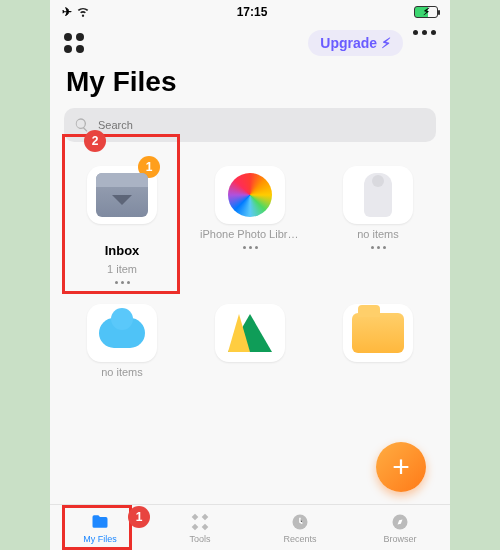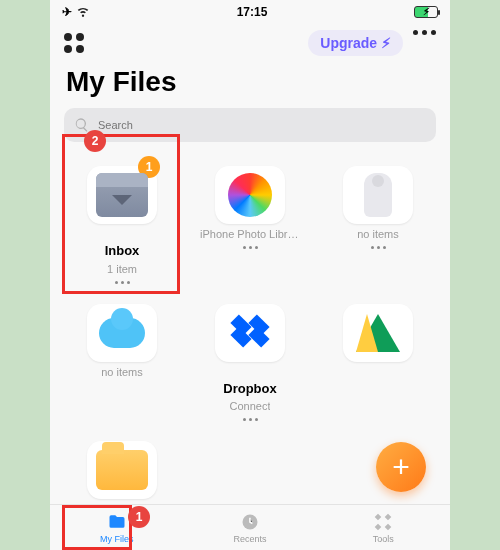--- a/index.html
+++ b/index.html
@@ -154,37 +154,20 @@
     </div>
 
     <div class="item">
       <div class="iconbox">
           <div class="cloud-ico"></div>
         </div>
       <div class="sub">no items</div>
     </div>
 
 
-    <div class="item">
-      <div class="iconbox">
-          <div class="dropbox-ico">
-            <span></span>
-            <span></span>
-            <span></span>
-            <span></span>
-          </div>
-        </div>
-      <div class="lbl">Dropbox</div>
-      <div class="sub">Connect</div>
-      <div class="mini3">
-          <span></span>
-          <span></span>
-          <span></span>
-        </div>
-    </div>
 
     <div class="item">
       <div class="iconbox">
           <div class="drive-ico"></div>
         </div>
     </div>
 
     <div class="item">
       <div class="iconbox">
           <div class="gfolder-ico"></div>
@@ -203,33 +186,42 @@
       <div class="tabicon">
           <svg viewBox="0 0 24 24" width="20" height="20">
             <path fill="#1e88ff" d="M3 6a2 2 0 012-2h5l2 2h7a2 2 0 012 2v9a2 2 0 01-2 2H5a2 2 0 01-2-2z"></path>
           </svg>
         </div>
       <span>My Files</span>
     </div>
     <div class="tab">
       <div class="tabicon">
           <svg viewBox="0 0 24 24" width="20" height="20">
+            <path fill="#bbb" d="M6 2l4 4-4 4-4-4zM18 2l4 4-4 4-4-4zM6 14l4 4-4 4-4-4zM18 14l4 4-4 4-4-4z"></path>
+          </svg>
+        </div>
+      <span>Tools</span>
+    </div>
+    <div class="tab">
+      <div class="tabicon">
+          <svg viewBox="0 0 24 24" width="20" height="20">
             <circle cx="12" cy="12" r="9" fill="#bbb"></circle>
             <path stroke="#fff" stroke-width="2" d="M12 7v5l3 2"></path>
           </svg>
         </div>
       <span>Recents</span>
     </div>
     <div class="tab">
       <div class="tabicon">
           <svg viewBox="0 0 24 24" width="20" height="20">
-            <path fill="#bbb" d="M6 2l4 4-4 4-4-4zM18 2l4 4-4 4-4-4zM6 14l4 4-4 4-4-4zM18 14l4 4-4 4-4-4z"></path>
-          </svg>
-        </div>
-      <span>Tools</span>
+            <circle cx="12" cy="12" r="9" fill="#bbb"></circle>
+            <path fill="#fff" d="M15 9l-2 5-4 1 2-5z"></path>
+          </svg>
+        </div>
+      <span>Browser</span>
     </div>
   </div>
 
   <div class="hl hl1"></div>
   <div class="hl hl2"></div>
   <div class="badge-red" style="left:78px;bottom:22px">1</div>
 
 </div>
 
 </body></html>

